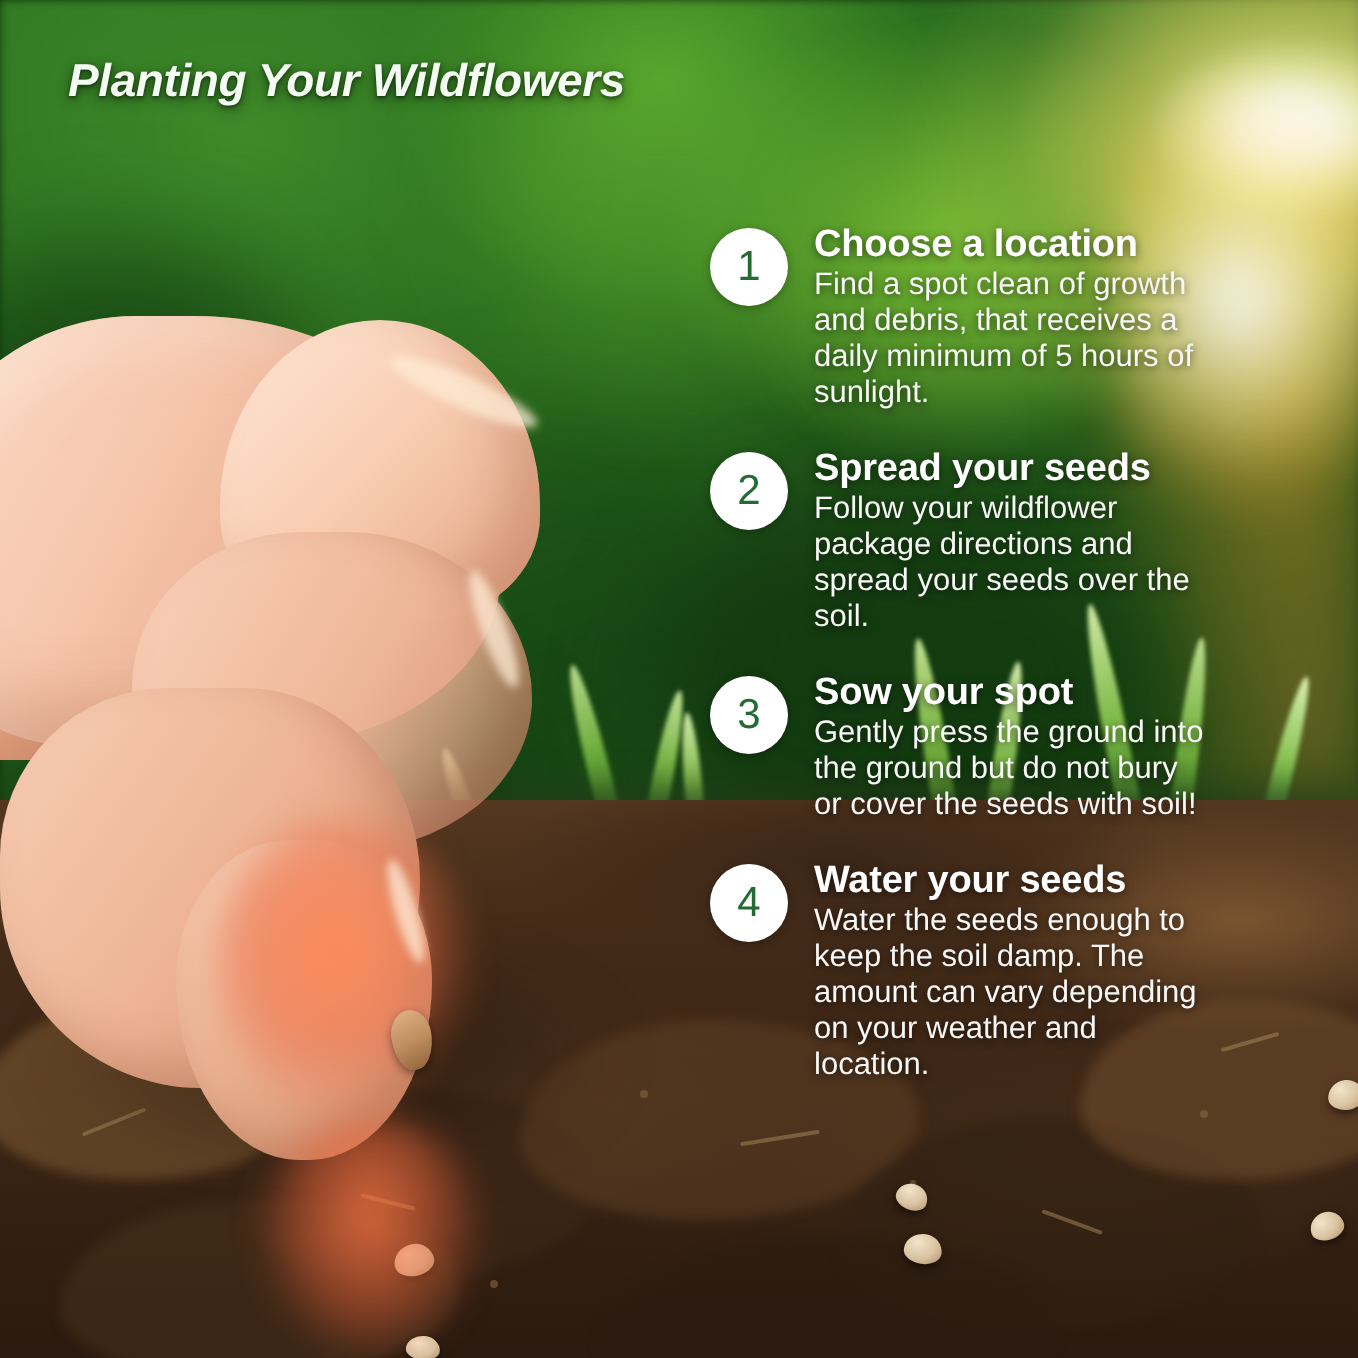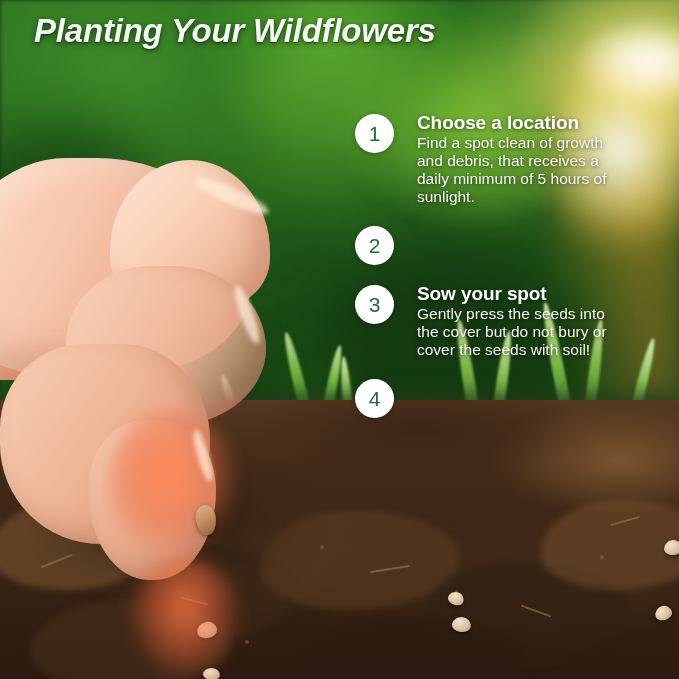--- a/index.html
+++ b/index.html
@@ -203,22 +203,22 @@
   }
 
   
   .blur-soft { filter:blur(2px); }
 
   
   .content { position:absolute; inset:0; }
 
   .title {
     position:absolute;
-    left:34px; top:12px;
-    font-size:33px;
+    left:34px; top:27px;
+    font-size:23px;
     font-weight:bold;
     font-style:italic;
     color:#f4fbf2;
     letter-spacing:-0.2px;
     text-shadow:0 2px 7px rgba(0,0,0,.45), 0 1px 2px rgba(0,0,0,.5);
     white-space:nowrap;
   }
 
   .steps {
     position:absolute;
@@ -239,21 +239,21 @@
     display:flex;
     align-items:center;
     justify-content:center;
     font-size:21px;
     color:#246b33;
     font-weight:400;
     box-shadow:0 1px 5px rgba(0,0,0,.3);
     margin-top:2px;
   }
   .step-text {
-    margin-left:23px;
+    margin-left:13px;
     padding-top:0px;
   }
   .step-head {
     font-size:19px;
     font-weight:bold;
     color:#ffffff;
     line-height:21px;
     letter-spacing:-0.1px;
     text-shadow:0 1px 4px rgba(0,0,0,.55);
     white-space:nowrap;
@@ -358,30 +358,38 @@
       <div class="step">
         <div class="badge">1</div>
         <div class="step-text">
           <div class="step-head">Choose a location</div>
           <div class="step-body">Find a spot clean of growth and debris, that receives a daily minimum of 5 hours of sunlight.</div>
         </div>
       </div>
 
       <div class="step">
         <div class="badge">2</div>
+        <div class="step-text">
+          <div class="step-head">Spread your seeds</div>
+          <div class="step-body">Follow your wildflower package directions and spread your seeds over the soil.</div>
+        </div>
       </div>
 
       <div class="step">
         <div class="badge">3</div>
         <div class="step-text">
           <div class="step-head">Sow your spot</div>
-          <div class="step-body">Gently press the seeds into the cover but do not bury or cover the seeds with soil!</div>
+          <div class="step-body">Gently press the ground into the ground but do not bury or cover the seeds with soil!</div>
         </div>
       </div>
 
       <div class="step" style="margin-top:4px;">
         <div class="badge">4</div>
+        <div class="step-text">
+          <div class="step-head">Water your seeds</div>
+          <div class="step-body">Water the seeds enough to keep the soil damp. The amount can vary depending on your weather and location.</div>
+        </div>
       </div>
 
     </div>
   </div>
 
 </div>
 
 </body></html>

